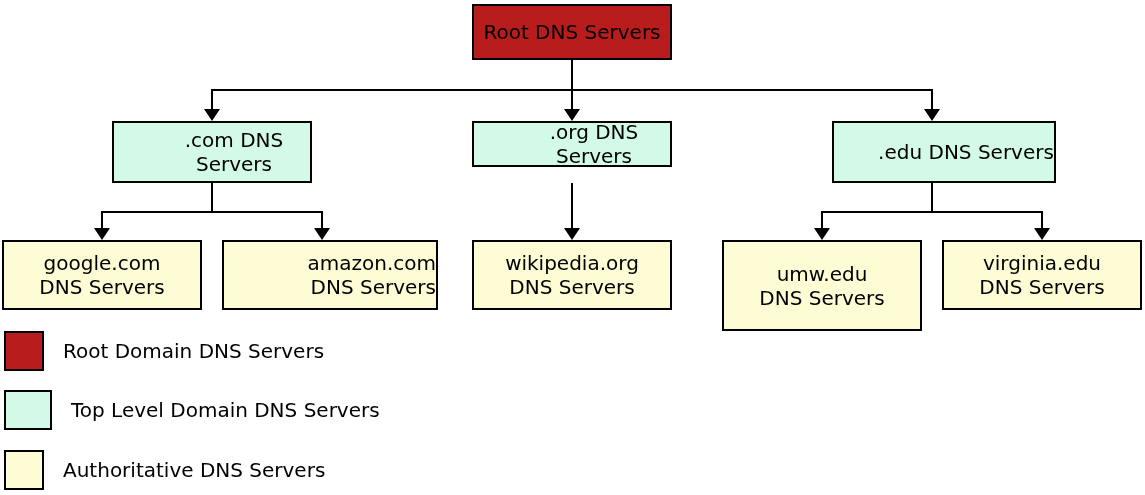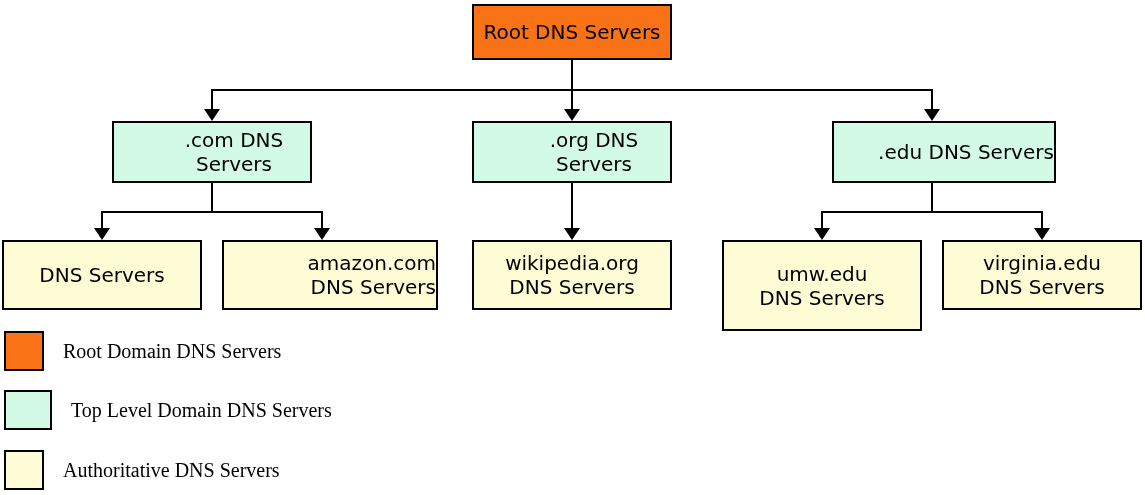--- a/index.html
+++ b/index.html
@@ -22,27 +22,27 @@
     box-sizing: border-box;
     border: 2px solid #000000;
     display: flex;
     flex-direction: column;
     align-items: center;
     justify-content: center;
     text-align: center;
     font-size: 20px;
     line-height: 24px;
   }
-  .fill-root { background: #f97316; }
+  .fill-root { background: #b91c1c; }
   .fill-tld  { background: #d2fae6; padding-left: 44px; }
   .fill-auth { background: #fdfcd5; }
 
   #node-root      { left: 472px; top: 4px;   width: 200px; height: 56px; }
   #node-com       { left: 112px; top: 121px; width: 200px; height: 62px; }
-  #node-org       { left: 472px; top: 121px; width: 200px; height: 62px; text-align: center; }
+  #node-org       { left: 472px; top: 121px; width: 200px; height: 46px; text-align: center; }
   #node-edu       { left: 832px; top: 121px; width: 224px; height: 62px; }
   #node-google    { left: 2px;   top: 240px; width: 200px; height: 70px; }
   #node-amazon    { left: 222px; top: 240px; width: 216px; height: 70px; align-items: flex-end; }
   #node-wikipedia { left: 472px; top: 240px; width: 200px; height: 70px; }
   #node-umw       { left: 722px; top: 240px; width: 200px; height: 91px; }
   #node-virginia  { left: 942px; top: 240px; width: 200px; height: 70px; }
 
   
   .vline, .hline {
     position: absolute;
@@ -104,21 +104,20 @@
     width: 40px;
     height: 40px;
     border: 2px solid #000000;
     flex: 0 0 auto;
   }
   .legend-label {
     margin-left: 19px;
     font-size: 20px;
     line-height: 40px;
     white-space: nowrap;
-    font-family: Liberation Serif, serif;
   }
 </style>
 </head>
 <body>
 
 <div id="canvas">
 
   <div class="vline" id="l1-stem"></div>
   <div class="hline" id="l1-bus"></div>
   <div class="vline" id="l1-drop-com"></div>
@@ -153,20 +152,21 @@
     <span>.com DNS Servers</span>
   </div>
   <div class="node fill-tld" id="node-org">
     <span>.org DNS Servers</span>
   </div>
   <div class="node fill-tld" id="node-edu">
     <span>.edu DNS Servers</span>
   </div>
 
   <div class="node fill-auth" id="node-google">
+    <span>google.com</span>
     <span>DNS Servers</span>
   </div>
   <div class="node fill-auth" id="node-amazon">
     <span>amazon.com</span>
     <span>DNS Servers</span>
   </div>
   <div class="node fill-auth" id="node-wikipedia">
     <span>wikipedia.org</span>
     <span>DNS Servers</span>
   </div>

